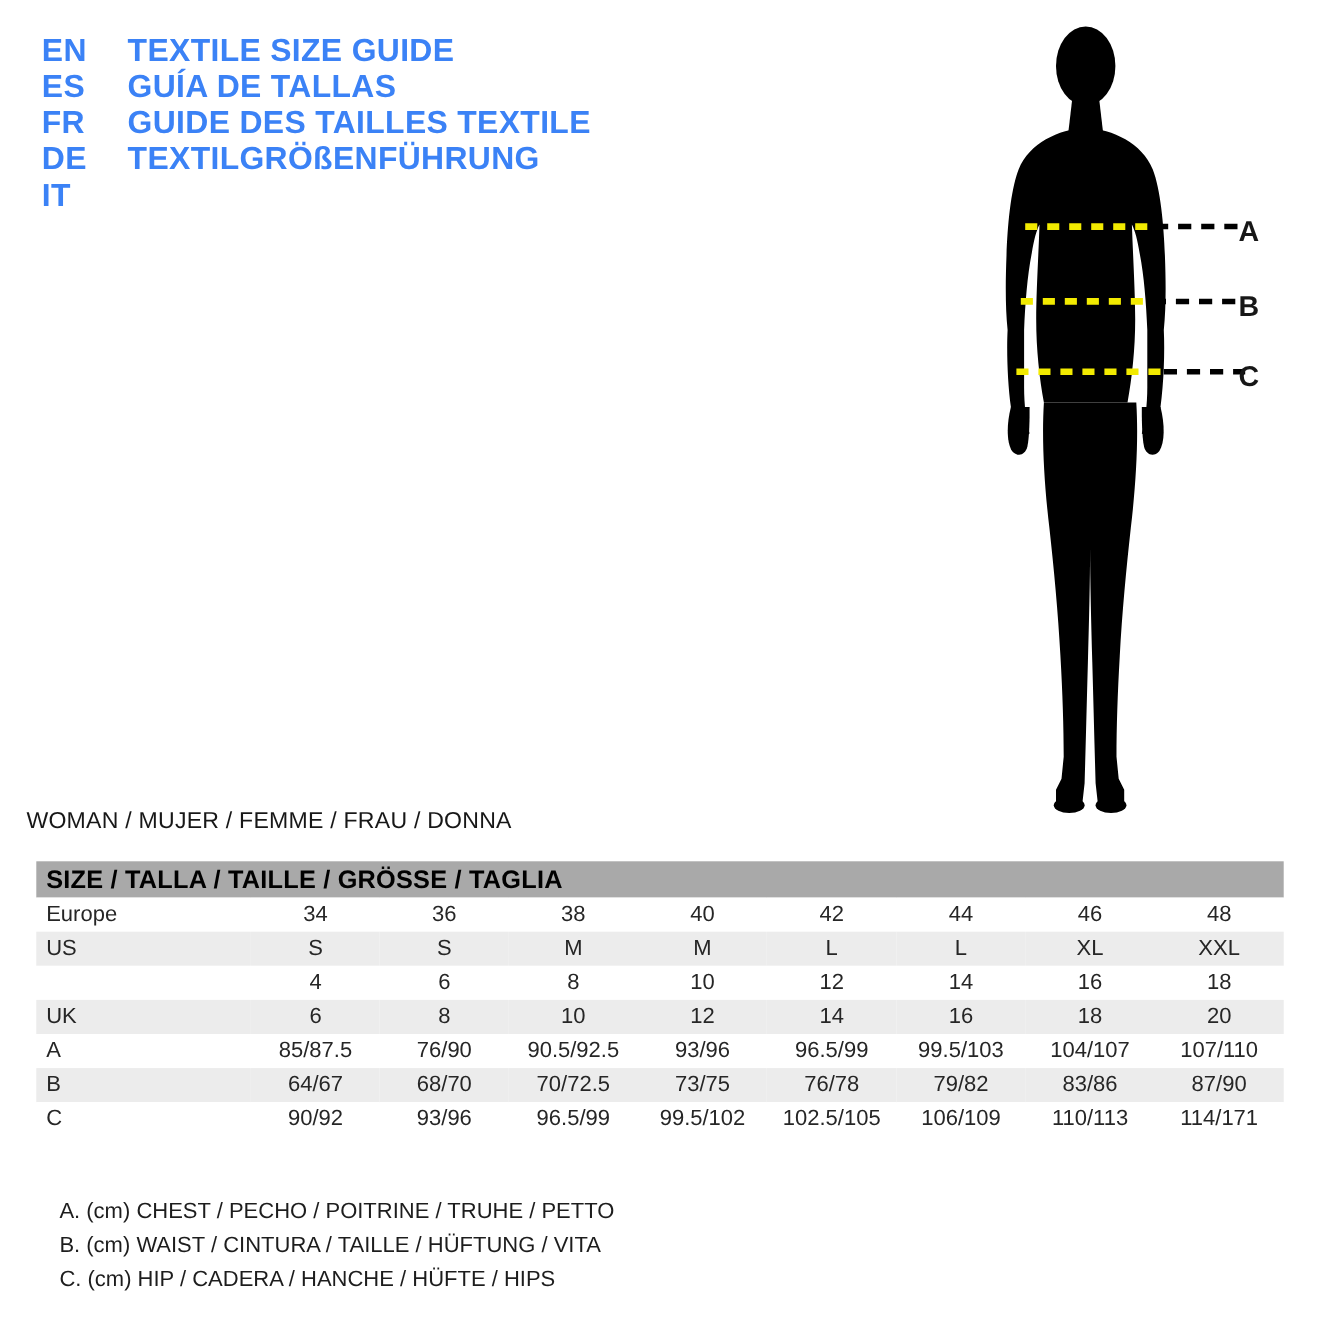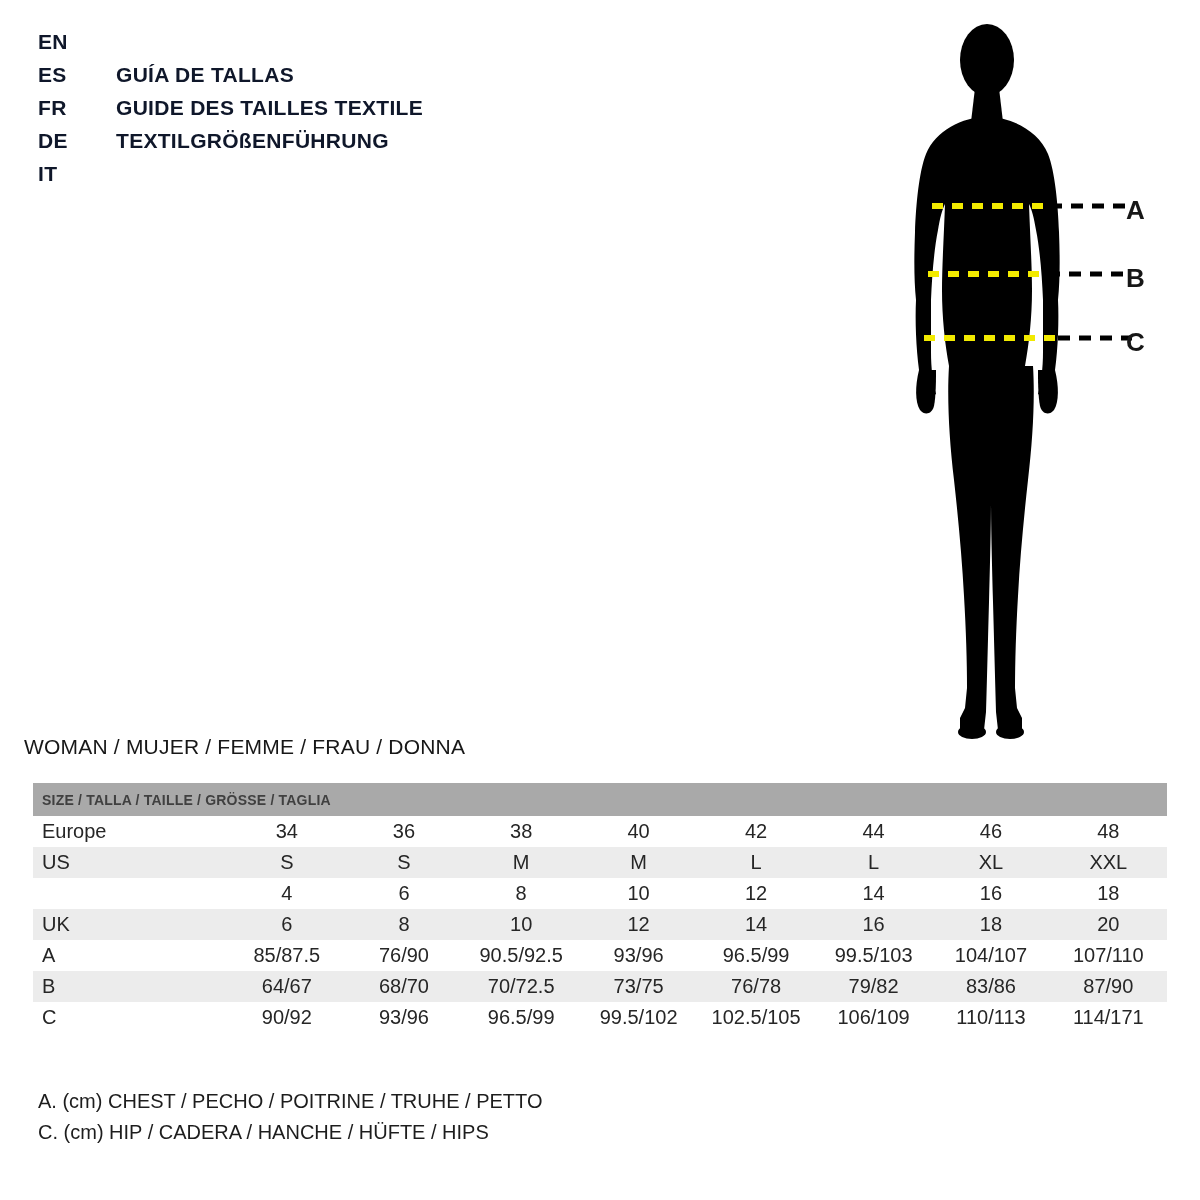--- a/index.html
+++ b/index.html
@@ -20,24 +20,24 @@
   .lang-block {
     position: absolute;
     left: 38px;
     top: 30px;
     width: 560px;
   }
   .lang-row {
     display: flex;
     align-items: baseline;
     height: 33px;
-    font-size: 21px;
+    font-size: 29px;
     font-weight: 700;
     letter-spacing: 0.3px;
-    color: #0f172a;
+    color: #3b82f6;
   }
   .lang-code {
     width: 78px;
     flex: none;
   }
   .lang-text {
     flex: 1;
   }
 
   
@@ -77,52 +77,53 @@
     padding: 0;
     height: 31px;
     font-weight: 400;
     text-align: center;
     vertical-align: middle;
   }
   .size-table tr.head th {
     background: #a9a9a9;
     text-align: left;
     font-weight: 700;
-    font-size: 14px;
+    font-size: 23px;
     letter-spacing: 0.2px;
     padding-left: 9px;
-    color: #404040;
+    color: #000000;
     height: 33px;
   }
   .size-table tbody tr:nth-child(odd) { background: #ffffff; }
   .size-table tbody tr:nth-child(even) { background: #ececec; }
   .size-table td.rowlabel {
     text-align: left;
     padding-left: 9px;
     width: 188px;
   }
   .size-table td.val { width: 118px; }
 
   
   .legend {
     position: absolute;
     left: 38px;
     top: 1086px;
     font-size: 20px;
     line-height: 31px;
     color: #1d1d1d;
   }
-  .legend div { white-space: nowrap; }
+  .legend div { white-space: nowrap; margin-left: 16px; }
 </style>
 </head>
 <body>
 
 <div class="lang-block">
   <div class="lang-row">
     <span class="lang-code">EN</span>
+    <span class="lang-text">TEXTILE SIZE GUIDE</span>
   </div>
   <div class="lang-row">
     <span class="lang-code">ES</span>
     <span class="lang-text">GUÍA DE TALLAS</span>
   </div>
   <div class="lang-row">
     <span class="lang-code">FR</span>
     <span class="lang-text">GUIDE DES TAILLES TEXTILE</span>
   </div>
   <div class="lang-row">
@@ -287,14 +288,15 @@
       <td class="val">102.5/105</td>
       <td class="val">106/109</td>
       <td class="val">110/113</td>
       <td class="val">114/171</td>
     </tr>
   </tbody>
 </table>
 
 <div class="legend">
   <div>A. (cm) CHEST / PECHO / POITRINE / TRUHE / PETTO</div>
+  <div>B. (cm) WAIST / CINTURA / TAILLE / HÜFTUNG / VITA</div>
   <div>C. (cm) HIP / CADERA / HANCHE / HÜFTE / HIPS</div>
 </div>
 
 </body></html>

